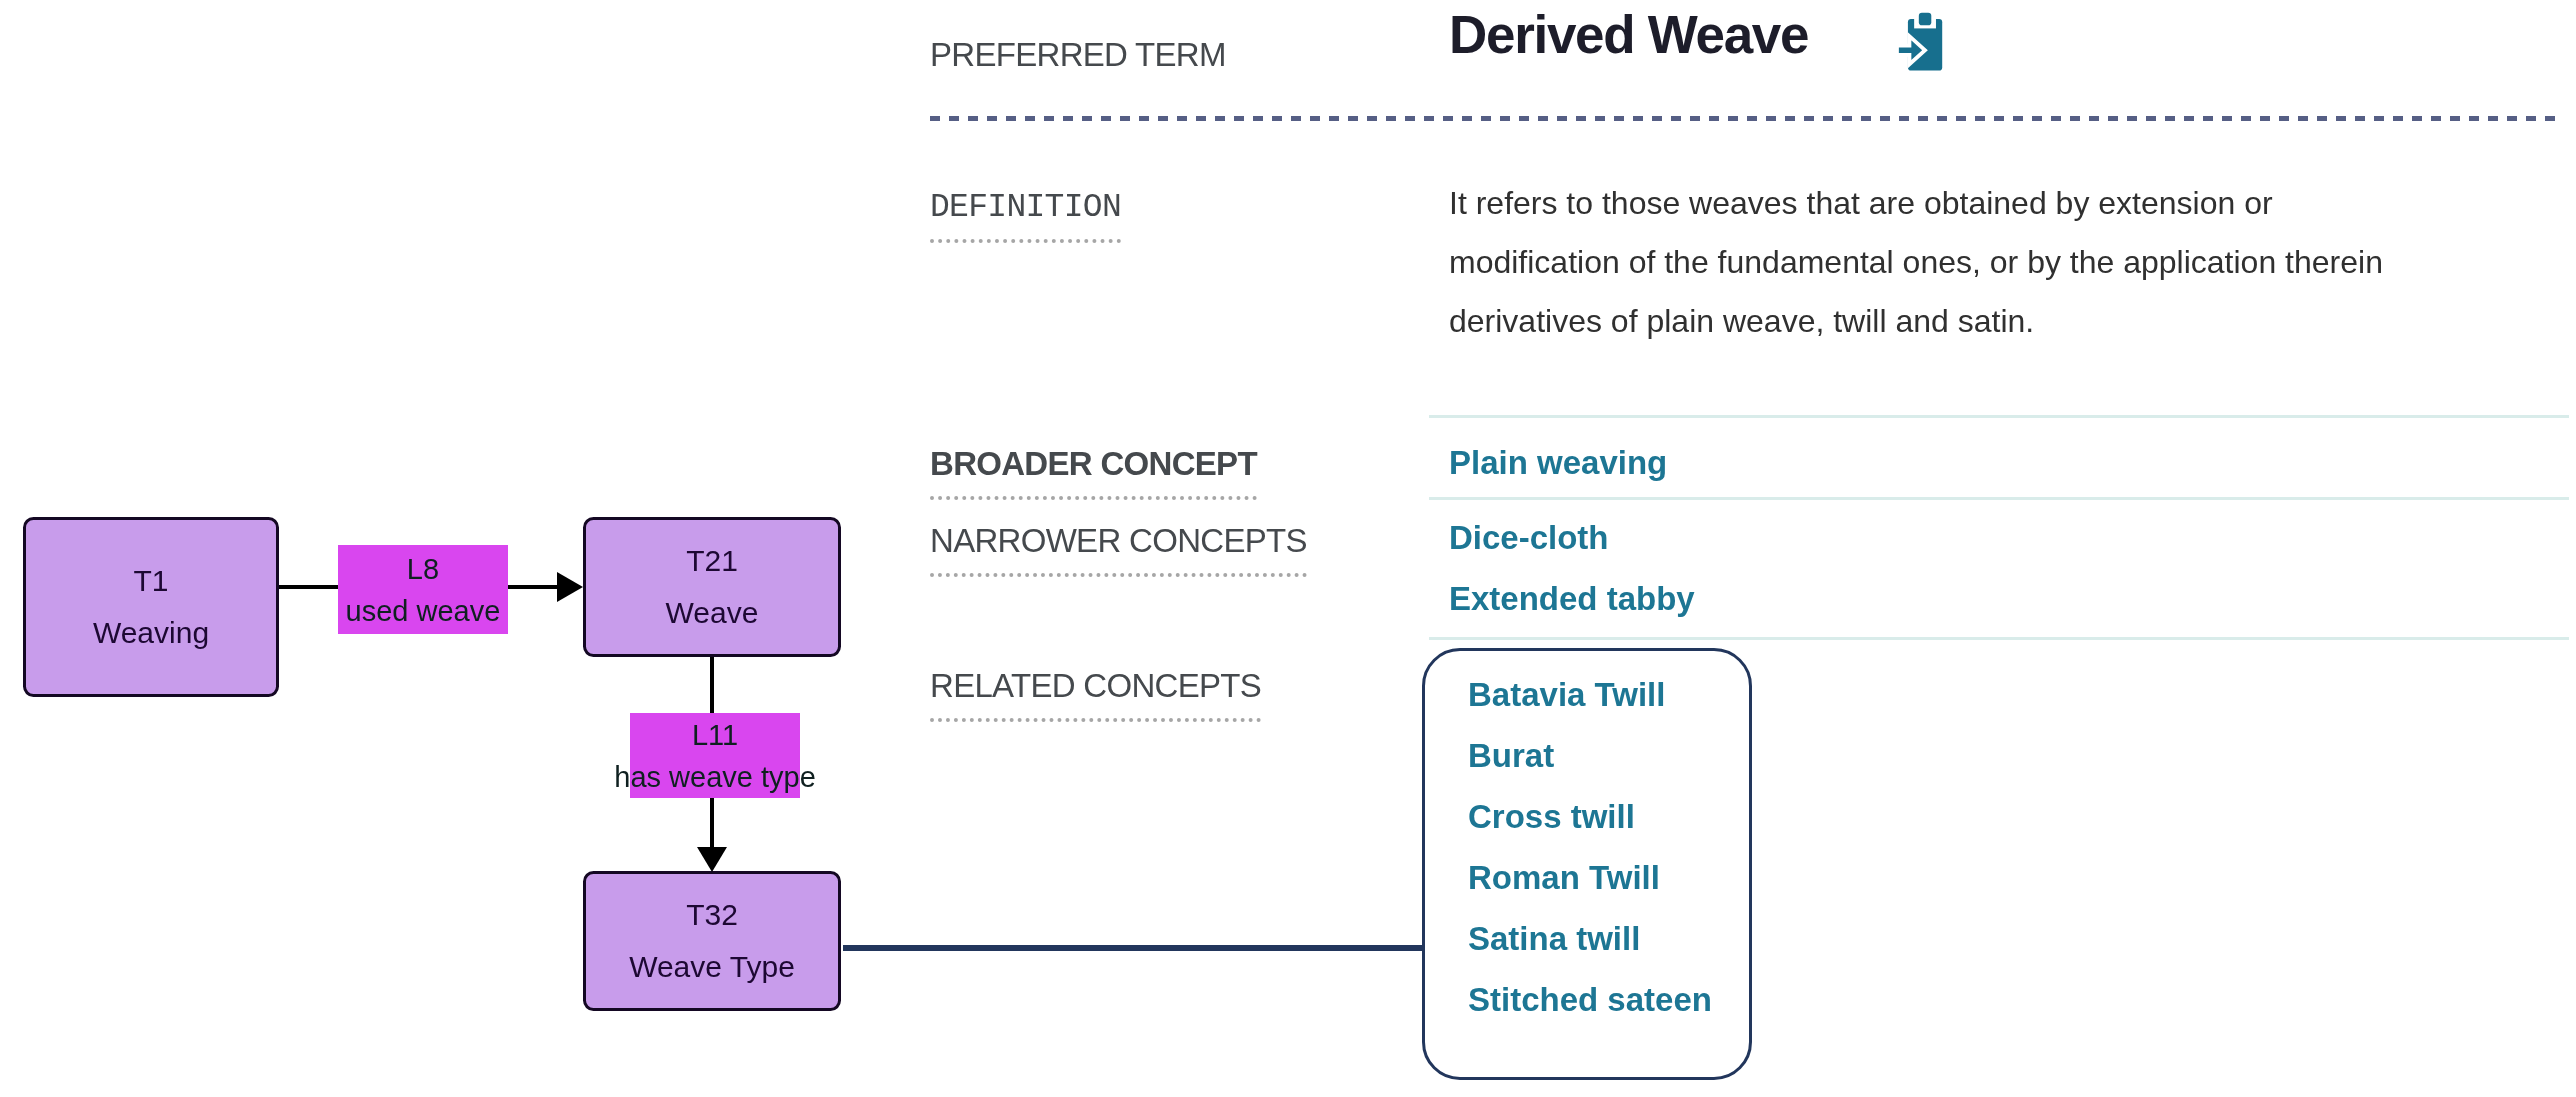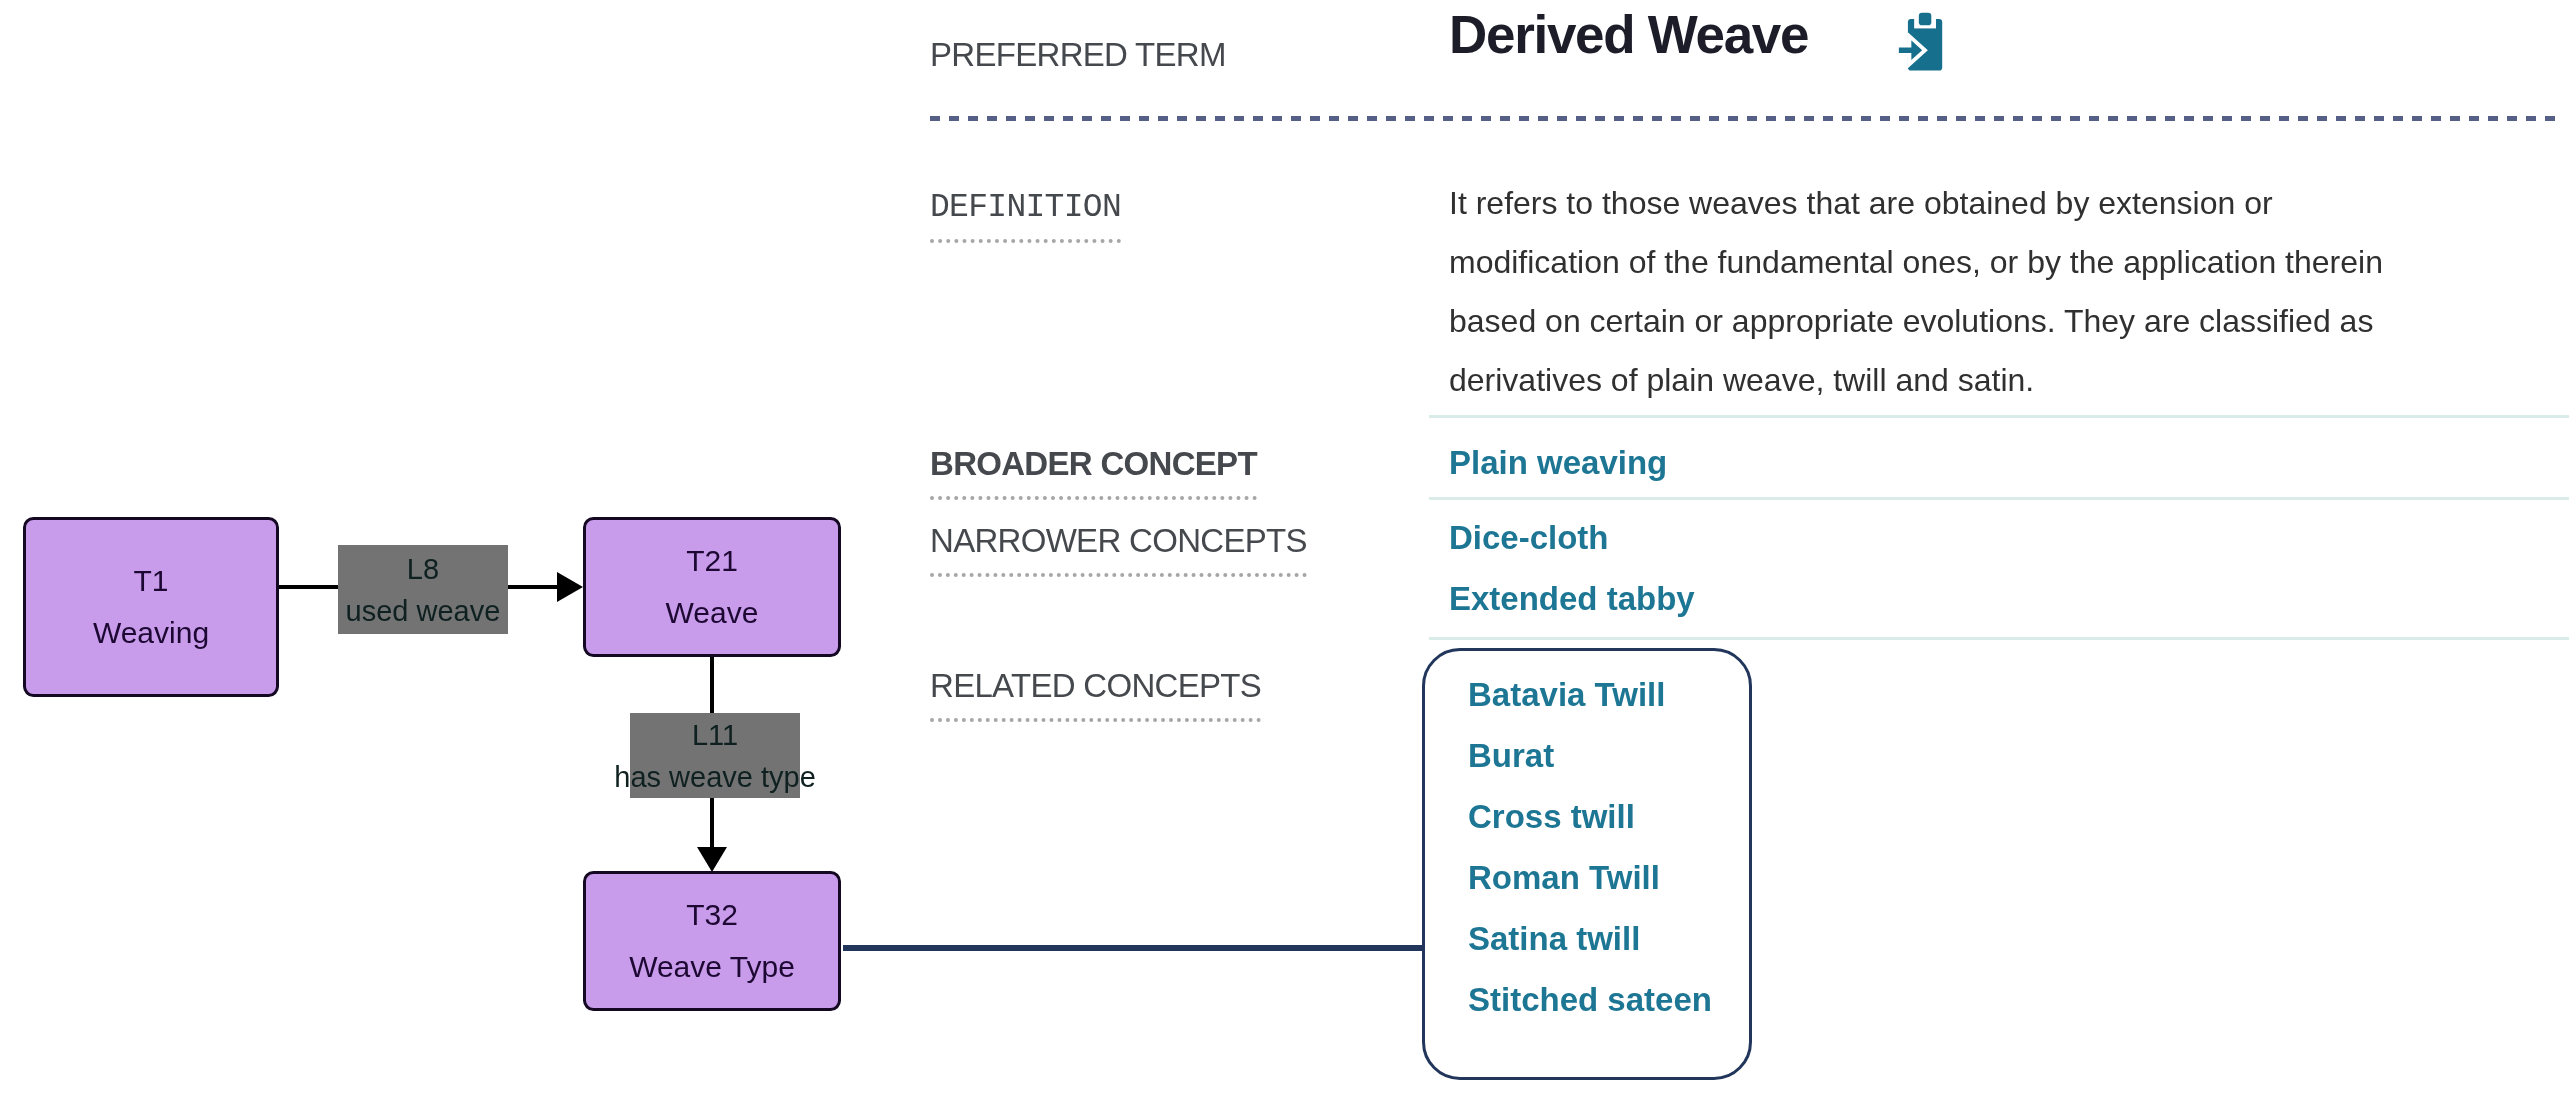--- a/index.html
+++ b/index.html
@@ -7,21 +7,21 @@
     position:relative;width:2576px;height:1097px;overflow:hidden;
     background:#ffffff;font-family:"Liberation Sans",sans-serif;
   }
   
   .node{
     position:absolute;background:#c89ceb;border:3.3px solid #140823;border-radius:10.4px;
     display:flex;flex-direction:column;align-items:center;justify-content:center;
     color:#1d0833;font-size:30px;line-height:52px;text-align:center;box-sizing:border-box;
   }
   .edge-label{
-    position:absolute;background:#737373;
+    position:absolute;background:#d946ef;
     display:flex;flex-direction:column;align-items:center;justify-content:center;
     color:#0f2020;font-size:29px;line-height:42px;text-align:center;z-index:3;
   }
   .edge-label span{white-space:nowrap;}
   .edge-line{position:absolute;background:#000;z-index:1;}
   .arrow-right{
     position:absolute;width:0;height:0;z-index:2;
     border-top:15px solid transparent;border-bottom:15px solid transparent;
     border-left:26px solid #000;
   }
@@ -108,21 +108,20 @@
     <rect x="11" y="2" width="14" height="8" fill="#ffffff"></rect>
     <rect x="14" y="0" width="8" height="8" rx="2" fill="#176f8e"></rect>
     <path d="M0 21 h8 v-6 l10 9 -10 9 v-6 h-8 z" fill="#176f8e" stroke="#ffffff" stroke-width="2.4"></path>
   </svg>
   <div class="dashed-rule"></div>
 
   <div class="row-label dotted" style="top:189px;font-family:Liberation Mono, monospace;">DEFINITION</div>
   <div class="definition-text">
     <div>It refers to those weaves that are obtained by extension or</div>
     <div>modification of the fundamental ones, or by the application therein</div>
-    <div>based on certain or appropriate evolutions. They are classified as</div>
     <div>derivatives of plain weave, twill and satin.</div>
   </div>
 
   <div class="separator" style="top:415px;"></div>
 
   <div class="row-label dotted" style="top:445px;font-weight:bold;">BROADER CONCEPT</div>
   <a class="concept-link" style="top:444px;">Plain weaving</a>
 
   <div class="separator" style="top:497px;"></div>
 

